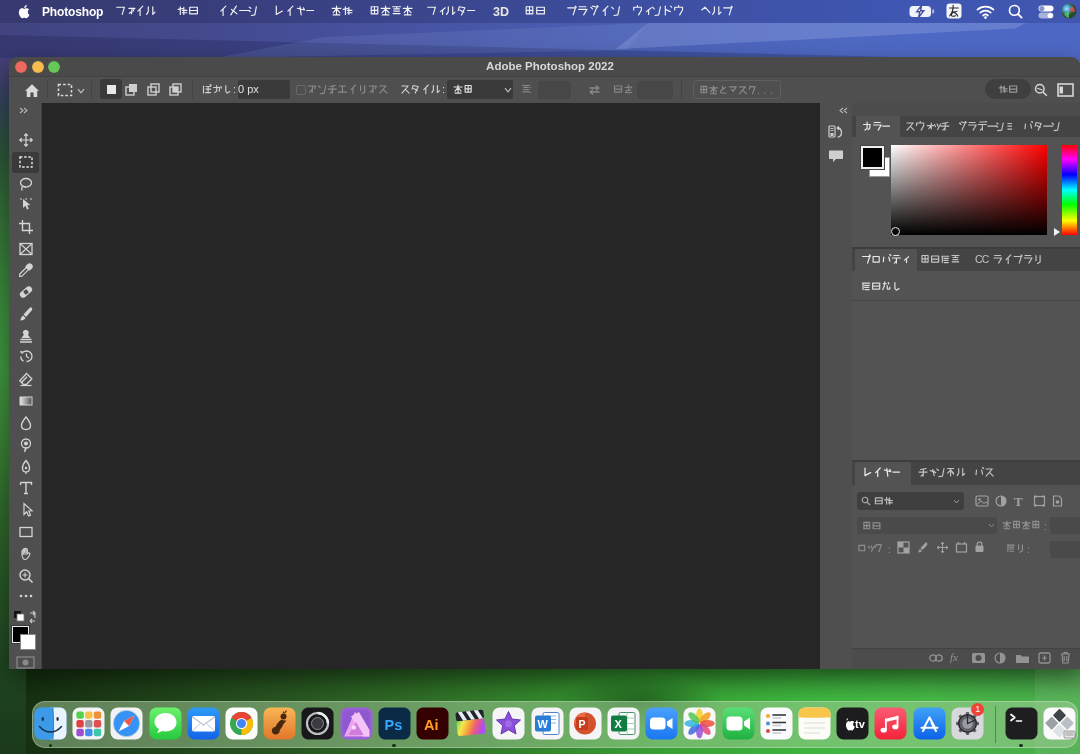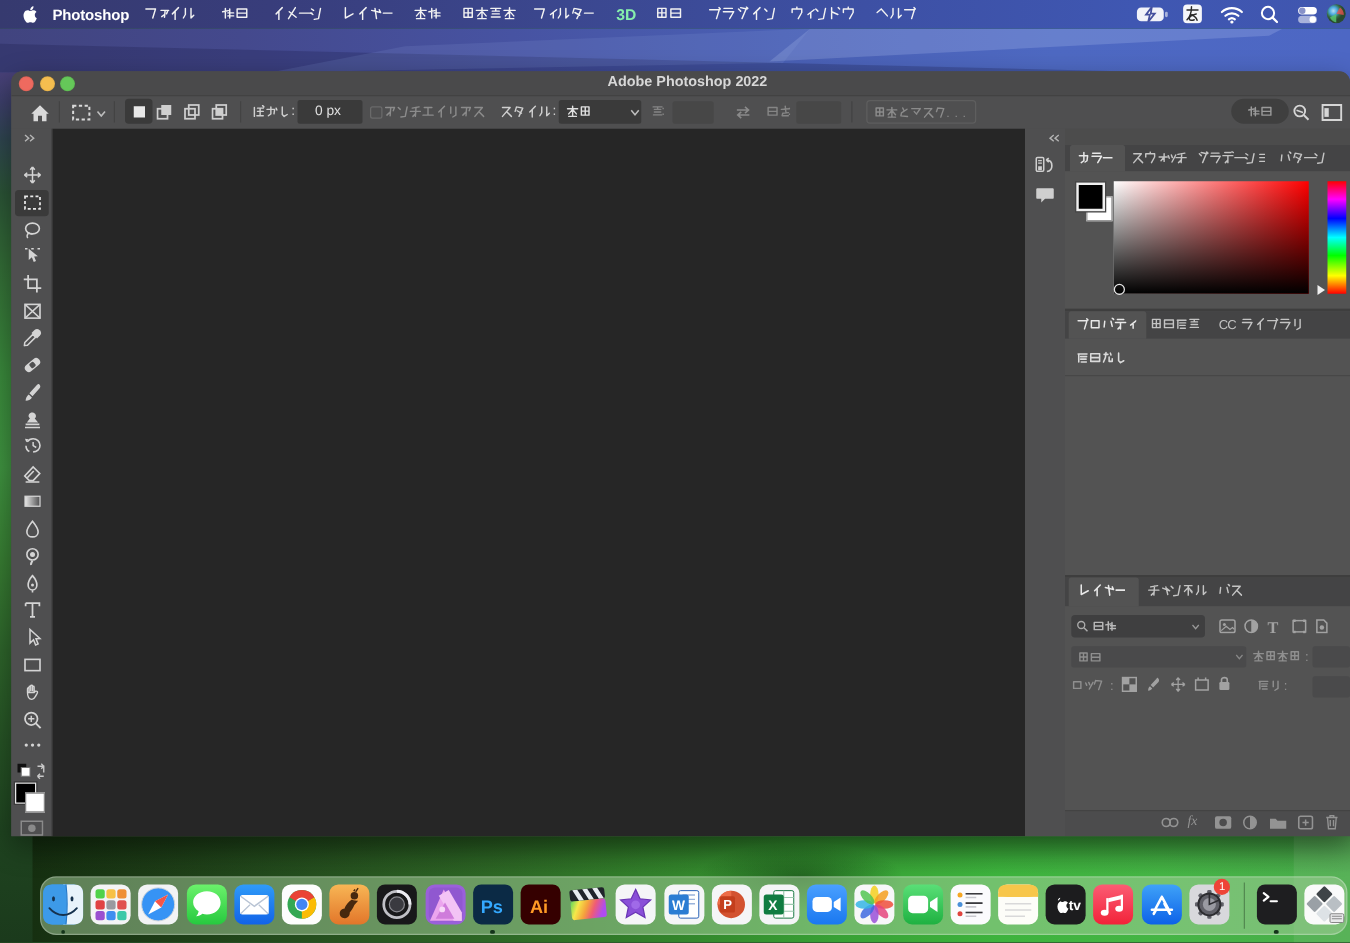--- a/index.html
+++ b/index.html
@@ -79,21 +79,21 @@
   </div>
 <div class="abs row" style="left:426px;top:5px;">
     <svg width="49" height="12" viewBox="0 0 49 12" style="vertical-align:0px">
       <path d="M1.7 2.2L9.4 2.2M9.4 2.2L7.2 9.4" stroke="#f2f2f2" stroke-width="1.15" fill="none" stroke-linecap="round"></path>
       <path d="M19.3 2.8L14.4 6.6M16.6 5.0L16.6 9.4" stroke="#f2f2f2" stroke-width="1.15" fill="none" stroke-linecap="round"></path>
       <path d="M22.3 1.7L22.3 6.6M22.3 6.6L20.6 9.4M26.7 1.7L26.7 9.4M26.7 9.4L28.9 7.2" stroke="#f2f2f2" stroke-width="1.15" fill="none" stroke-linecap="round"></path>
       <path d="M33.3 1.7L32.2 5.5M33.3 1.7L38.9 2.8M38.9 2.8L35.5 9.9M33.9 5.0L37.8 7.2" stroke="#f2f2f2" stroke-width="1.15" fill="none" stroke-linecap="round"></path>
       <path d="M41.6 5.5L51.6 5.5" stroke="#f2f2f2" stroke-width="1.15" fill="none" stroke-linecap="round"></path>
     </svg>
   </div>
-<div class="abs row" style="left:493px;top:0;height:23px;font-size:12.5px;font-weight:bold;color:#86efac;">3D</div>
+<div class="abs row" style="left:493px;top:0;height:23px;font-size:12.5px;font-weight:bold;color:#e5e5e5;">3D</div>
 <div class="abs row" style="left:524px;top:5px;">
     <svg width="22" height="12" viewBox="0 0 22 12" style="vertical-align:0px">
       <path d="M2.2 1.7L8.8 1.7M2.2 5.3L8.8 5.3M2.2 8.8L8.8 8.8M2.2 1.7L2.2 8.8M8.8 1.7L8.8 8.8M5.5 1.7L5.5 8.8" stroke="#f2f2f2" stroke-width="1.15" fill="none" stroke-linecap="round"></path>
       <path d="M12.7 2.2L20.4 2.2M12.7 2.2L12.7 8.8M20.4 2.2L20.4 8.8M12.7 8.8L20.4 8.8M12.7 5.5L20.4 5.5" stroke="#f2f2f2" stroke-width="1.15" fill="none" stroke-linecap="round"></path>
     </svg>
   </div>
 <div class="abs row" style="left:566px;top:5px;">
     <svg width="55" height="12" viewBox="0 0 55 12" style="vertical-align:0px">
       <path d="M1.7 2.8L9.4 2.8M9.4 2.8L7.2 9.9M9.2 1.1L10.3 2.2" stroke="#f2f2f2" stroke-width="1.15" fill="none" stroke-linecap="round"></path>
       <path d="M13.2 1.7L19.9 1.7M12.7 4.4L21.0 4.4M21.0 4.4L17.7 9.9" stroke="#f2f2f2" stroke-width="1.15" fill="none" stroke-linecap="round"></path>
@@ -215,21 +215,21 @@
     </div>
 <div class="abs" style="left:183px;top:24px;width:1px;height:17px;background:#434343;"></div>
 <div class="abs row" style="left:193px;top:27px;">
       <svg width="30" height="11" viewBox="0 0 30 11" style="vertical-align:0px">
         <path d="M1.5 2.0L1.5 9.1M4.0 2.5L8.6 2.5M4.0 5.1L8.6 5.1M6.1 2.5L6.1 8.6M3.5 8.6L8.6 8.6M8.1 0.5L9.1 1.5" stroke="#cfcfcf" stroke-width="1.15" fill="none" stroke-linecap="round"></path>
         <path d="M11.6 3.5L17.7 3.5M14.7 1.5L14.7 7.1M14.7 7.1L12.7 8.6M17.7 3.5L17.2 7.1M18.9 2.5L19.5 4.0" stroke="#cfcfcf" stroke-width="1.15" fill="none" stroke-linecap="round"></path>
         <path d="M23.8 1.5L23.8 7.6M23.8 7.6L25.3 9.1M25.3 9.1L27.8 7.6" stroke="#cfcfcf" stroke-width="1.15" fill="none" stroke-linecap="round"></path>
       </svg>
     </div>
 <div class="abs" style="left:224px;top:26px;color:#cfcfcf;font-size:11px;">:</div>
-<div class="abs" style="left:229px;top:23px;width:52px;height:19px;background:#3a3a3a;border-radius:2px;color:#e0e0e0;font-size:11px;line-height:19px;padding-left:14px;">0 px</div>
+<div class="abs" style="left:229px;top:23px;width:52px;height:19px;background:#3a3a3a;border-radius:2px;color:#e0e0e0;font-size:11px;line-height:19px;padding-left:0;">0 px</div>
 <div class="abs" style="left:287px;top:28px;width:10px;height:10px;border:1px solid #6a6a6a;border-radius:2px;"></div>
 <div class="abs row" style="left:298px;top:27px;">
       <svg width="81" height="11" viewBox="0 0 81 11" style="vertical-align:0px">
         <path d="M1.5 2.0L8.6 2.0M8.6 2.0L7.6 4.6M5.6 2.0L5.1 8.6M5.1 5.6L2.5 8.1" stroke="#8b8b8b" stroke-width="1.15" fill="none" stroke-linecap="round"></path>
         <path d="M11.6 2.0L13.2 3.5M18.7 1.5L17.2 9.1M17.2 9.1L13.7 9.6" stroke="#8b8b8b" stroke-width="1.15" fill="none" stroke-linecap="round"></path>
         <path d="M22.8 2.5L28.3 1.5M21.3 5.1L29.3 5.1M25.8 2.0L25.3 9.1M25.3 7.1L23.3 9.1" stroke="#8b8b8b" stroke-width="1.15" fill="none" stroke-linecap="round"></path>
         <path d="M32.4 2.0L38.5 2.0M35.4 2.0L35.4 8.1M31.4 8.1L39.5 8.1" stroke="#8b8b8b" stroke-width="1.15" fill="none" stroke-linecap="round"></path>
         <path d="M48.6 1.0L44.0 5.6M46.0 3.5L46.0 9.6" stroke="#8b8b8b" stroke-width="1.15" fill="none" stroke-linecap="round"></path>
         <path d="M53.6 1.5L53.6 6.6M57.7 1.5L57.7 8.1M57.7 8.1L55.2 9.6" stroke="#8b8b8b" stroke-width="1.15" fill="none" stroke-linecap="round"></path>
         <path d="M62.2 2.0L69.3 2.0M69.3 2.0L68.3 4.6M66.3 2.0L65.8 8.6M65.8 5.6L63.3 8.1" stroke="#8b8b8b" stroke-width="1.15" fill="none" stroke-linecap="round"></path>

